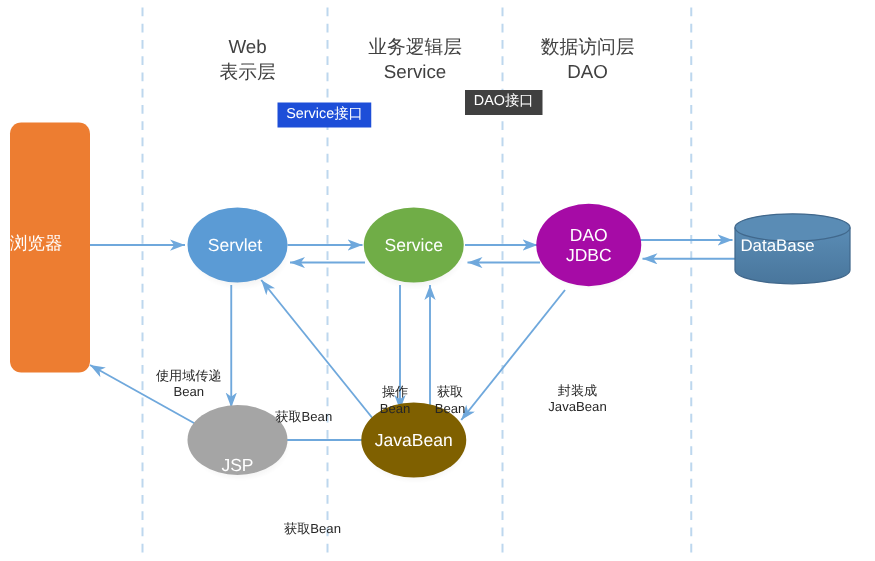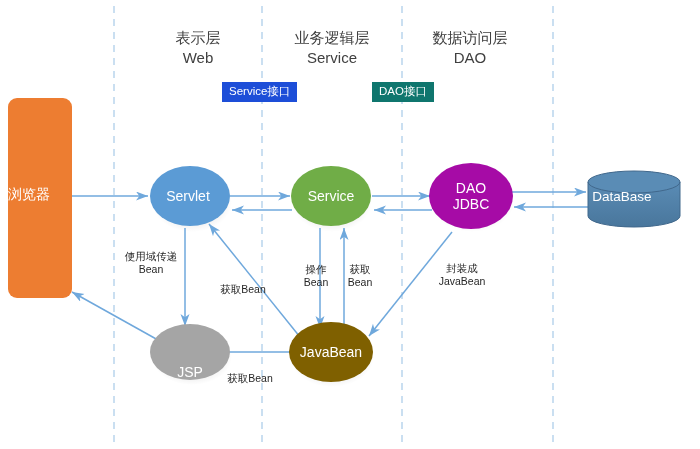--- a/index.html
+++ b/index.html
@@ -48,20 +48,21 @@
     white-space: nowrap;
     box-sizing: border-box;
   }
   .edge-label {
     position: absolute;
     color: #262626;
     font-size: 10.5px;
     text-align: center;
     line-height: 1.25;
     white-space: nowrap;
+    margin-top: 45px;
   }
 </style>
 </head>
 <body>
 
 <div id="canvas">
 
   <svg id="svg-layer" viewBox="0 0 700 449">
     <defs>
       <marker id="arrow" markerWidth="9" markerHeight="9" refX="8" refY="3" orient="auto" markerUnits="strokeWidth">
@@ -133,37 +134,37 @@
       <ellipse cx="634" cy="182" rx="46" ry="11" fill="#5A8CB5" stroke="#41688C" stroke-width="1"></ellipse>
       <path d="M588,182 L588,216 A46,11 0 0 0 680,216 L680,182" fill="none" stroke="#41688C" stroke-width="1"></path>
     </g>
 
     <ellipse cx="190" cy="352" rx="40" ry="28" fill="#A5A5A5"></ellipse>
 
     <ellipse cx="331" cy="352" rx="42" ry="30" fill="#7F6000"></ellipse>
   </svg>
 
   <div class="col-header" style="left:138px; top:28px; width:120px;">
+    <div>Web</div>
     <div>表示层</div>
-    <div>Web</div>
   </div>
 
   <div class="col-header" style="left:272px; top:28px; width:120px;">
     <div>业务逻辑层</div>
     <div>Service</div>
   </div>
 
   <div class="col-header" style="left:410px; top:28px; width:120px;">
     <div>数据访问层</div>
     <div>DAO</div>
   </div>
 
   <div class="badge" style="left:222px; top:82px; background:#1d4ed8;">Service接口</div>
 
-  <div class="badge" style="left:372px; top:82px; background:#0f766e;text-align:right;">DAO接口</div>
+  <div class="badge" style="left:372px; top:72px; background:#404040;text-align:right;">DAO接口</div>
 
   <div class="node-label" style="left:8px; top:186px; width:42px; font-size:14px;">浏览器</div>
 
   <div class="node-label" style="left:150px; top:188px; width:76px; font-size:14px;">Servlet</div>
 
   <div class="node-label" style="left:291px; top:188px; width:80px; font-size:14px;">Service</div>
 
   <div class="node-label" style="left:429px; top:180px; width:84px; font-size:14px;">
     <div>DAO</div>
     <div>JDBC</div>

